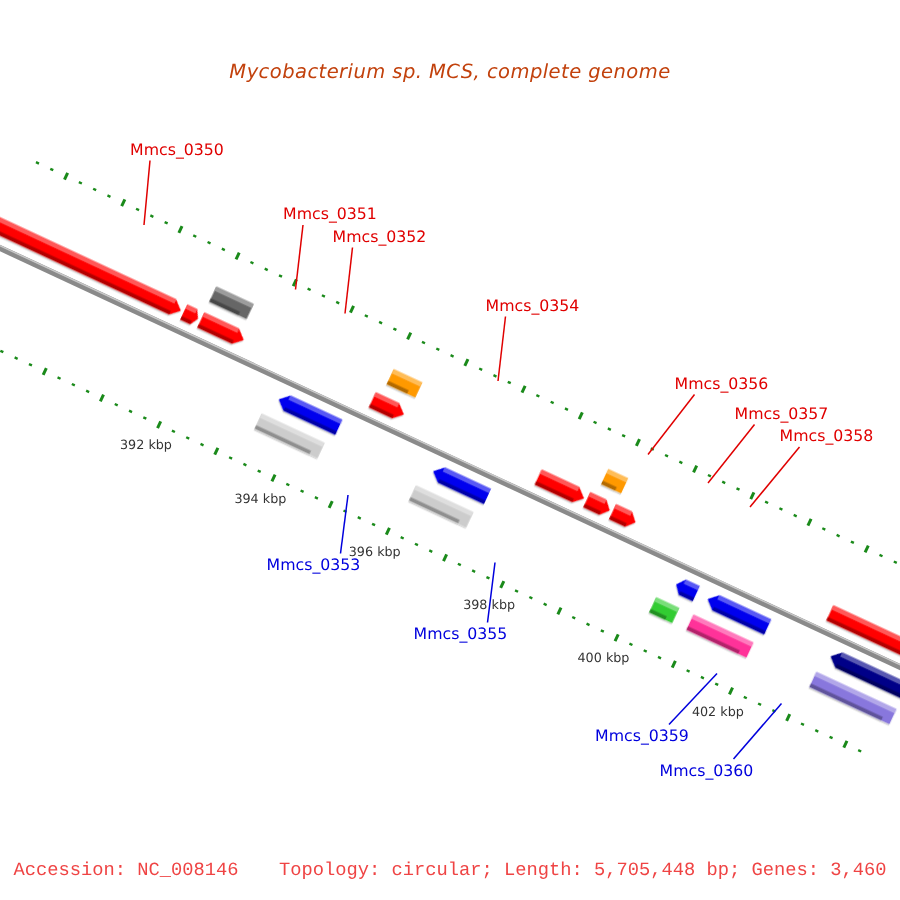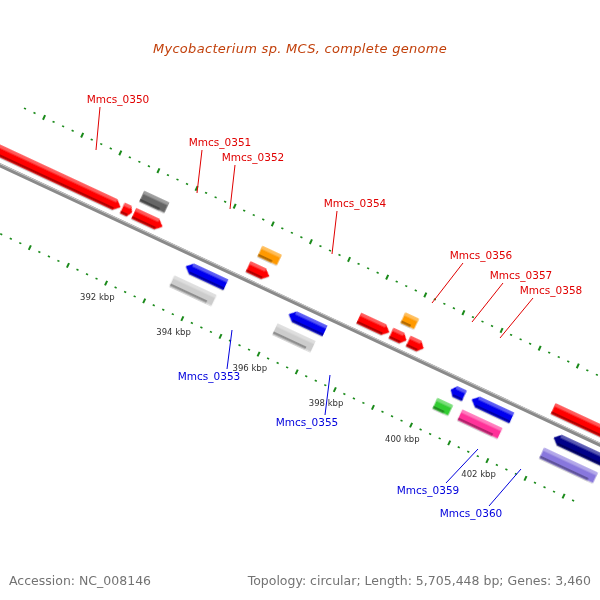--- a/index.html
+++ b/index.html
@@ -1,19 +1,19 @@
 <!DOCTYPE html>
 <html><head>
 <meta charset="utf-8">
 <style>
   html, body { margin:0; padding:0; background:#ffffff; }
   body { width:600px; height:600px; position:relative; overflow:hidden; font-family:"DejaVu Sans", sans-serif; }
   #title { position:absolute; top:10px; left:0; width:600px; text-align:center; font-style:italic; font-size:13px; color:#c2410c; letter-spacing:0.3px;margin-top:31px; }
   #map { position:absolute; left:0; top:0; }
-  .foot { position:absolute; top:573px; font-size:12.5px; color:#737373; }
+  .foot { position:absolute; top:573px; font-size:12.5px; color:#ef4444;font-family:Liberation Mono, monospace; }
   #acc { left:9px; }
   #topo { right:9px; }
   .glabel { font-family:"DejaVu Sans", sans-serif; font-size:10.5px; }
   .klabel { font-family:"DejaVu Sans", sans-serif; font-size:8.5px; fill:#333; }
 </style>
 </head>
 <body>
 
 <div id="title">Mycobacterium sp. MCS, complete genome</div>
 

